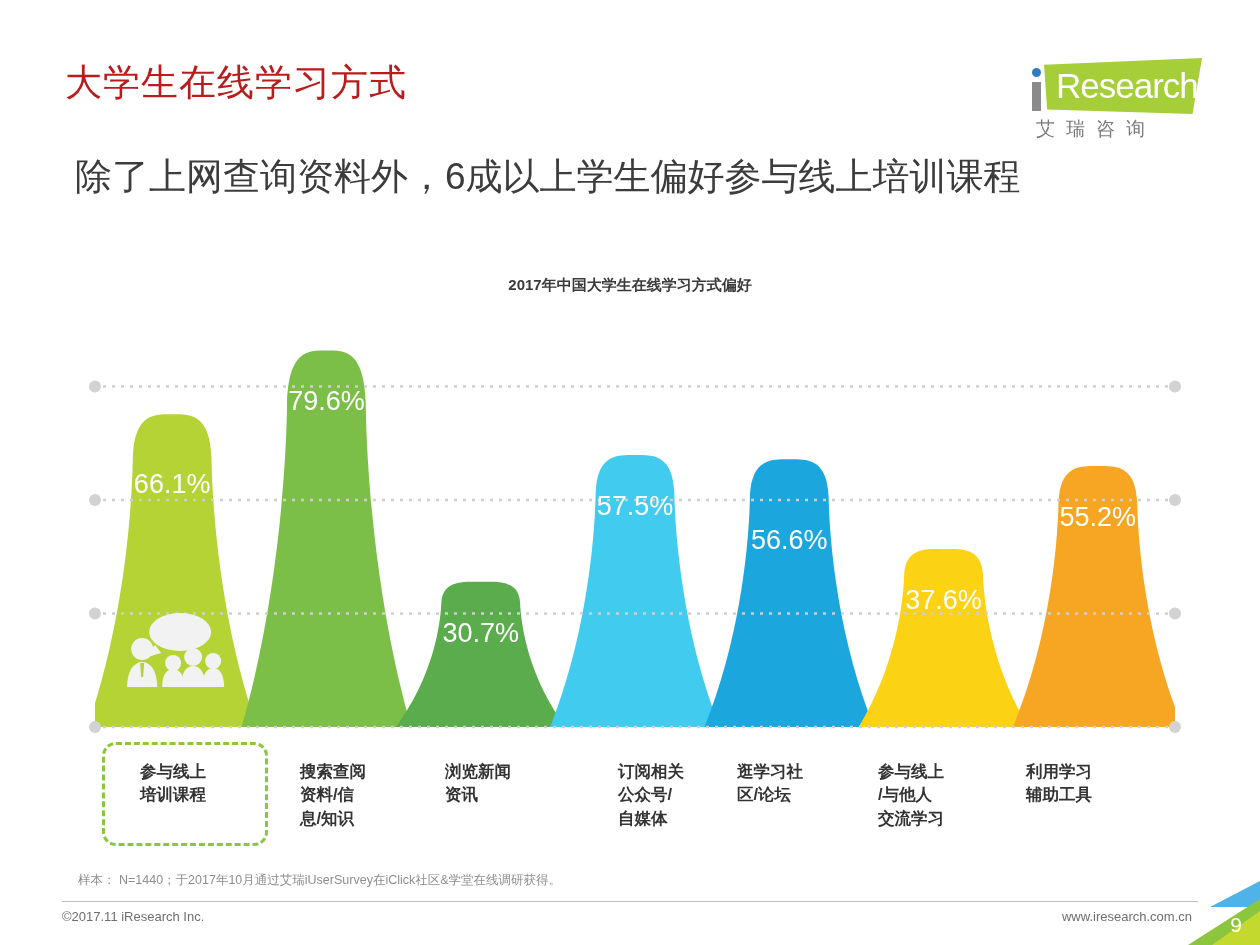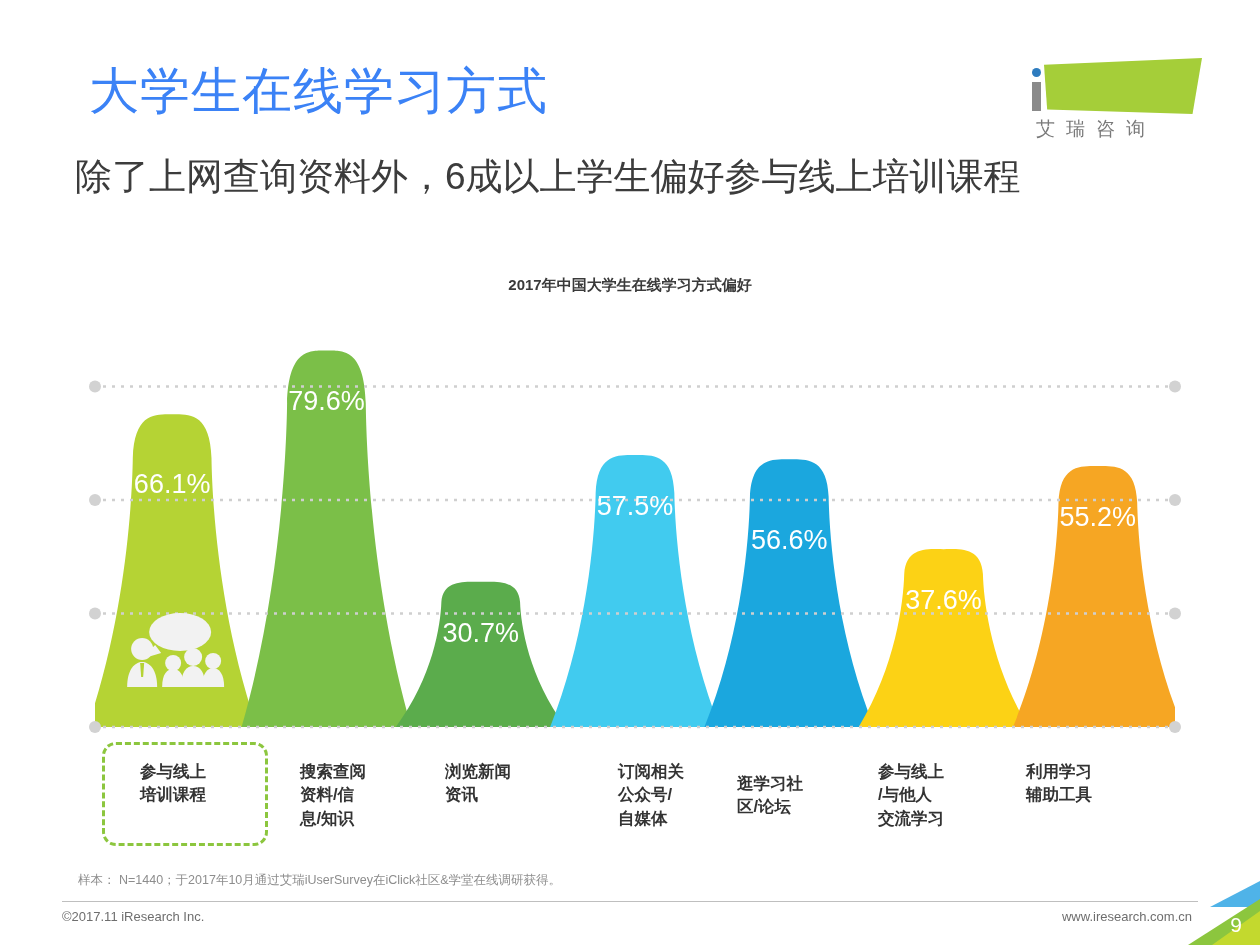--- a/index.html
+++ b/index.html
@@ -1,19 +1,19 @@
 <!DOCTYPE html>
 <html><head>
 <meta charset="utf-8">
 <style>
   html,body{margin:0;padding:0;}
   body{width:1260px;height:945px;background:#fff;font-family:"Liberation Sans","DejaVu Sans",sans-serif;overflow:hidden;position:relative;}
 
   
-  #slide-title{position:absolute;left:89px;top:58px;font-size:50px;color:#3b82f6;letter-spacing:1px;white-space:nowrap;font-weight:400;}
+  #slide-title{position:absolute;left:65px;top:58px;font-size:37px;color:#b91c1c;letter-spacing:1px;white-space:nowrap;font-weight:400;}
   #slide-subtitle{position:absolute;left:75px;top:152px;font-size:37px;color:#3C3C3C;white-space:nowrap;font-weight:400;}
 
   
   #logo{position:absolute;right:58px;top:58px;width:180px;height:88px;}
   #logo-banner{position:absolute;left:22px;top:0;width:158px;height:56px;background:#A5CE39;
      clip-path:polygon(0% 12%,100% 0%,94% 100%,2% 92%);}
   #logo-i-dot{position:absolute;left:10px;top:10px;width:9px;height:9px;border-radius:50%;background:#2E7CBF;}
   #logo-i-stem{position:absolute;left:10px;top:24px;width:9px;height:29px;background:#8A8A8A;}
   #logo-research{position:absolute;left:34px;top:8px;font-size:35px;color:#fff;letter-spacing:-1px;font-weight:400;}
   #logo-cn{position:absolute;left:14px;top:58px;font-size:19px;color:#7A7A7A;letter-spacing:11px;text-align:center;}
@@ -42,20 +42,21 @@
 </head>
 <body>
 
 <div id="slide-title">大学生在线学习方式</div>
 <div id="slide-subtitle">除了上网查询资料外，6成以上学生偏好参与线上培训课程</div>
 
 <div id="logo">
   <div id="logo-banner"></div>
   <div id="logo-i-dot"></div>
   <div id="logo-i-stem"></div>
+  <div id="logo-research">Research</div>
   <div id="logo-cn">艾瑞咨询</div>
 </div>
 
 <div id="chart-title">2017年中国大学生在线学习方式偏好</div>
 
 <div id="chart-area">
   <svg id="chart-svg" width="1260" height="440">
     <defs>
       <clipPath id="plotclip">
           <rect x="95" y="0" width="1080" height="428"></rect>
@@ -124,21 +125,21 @@
     </div>
     <div class="xlabel" style="left: 445px; top: 12px;">
       <div>浏览新闻</div>
       <div>资讯</div>
     </div>
     <div class="xlabel" style="left: 618px; top: 12px;">
       <div>订阅相关</div>
       <div>公众号/</div>
       <div>自媒体</div>
     </div>
-    <div class="xlabel" style="left: 737px; top: 24px;">
+    <div class="xlabel" style="left: 737px; top: 12px;">
       <div>逛学习社</div>
       <div>区/论坛</div>
     </div>
     <div class="xlabel" style="left: 878px; top: 12px;">
       <div>参与线上</div>
       <div>/与他人</div>
       <div>交流学习</div>
     </div>
     <div class="xlabel" style="left: 1026px; top: 12px;">
       <div>利用学习</div>

